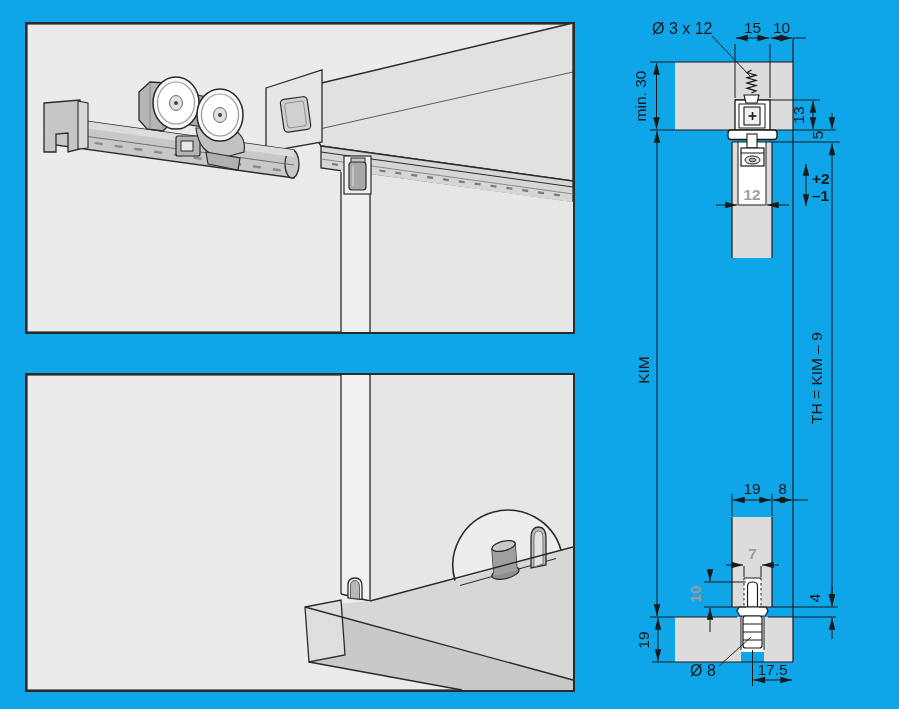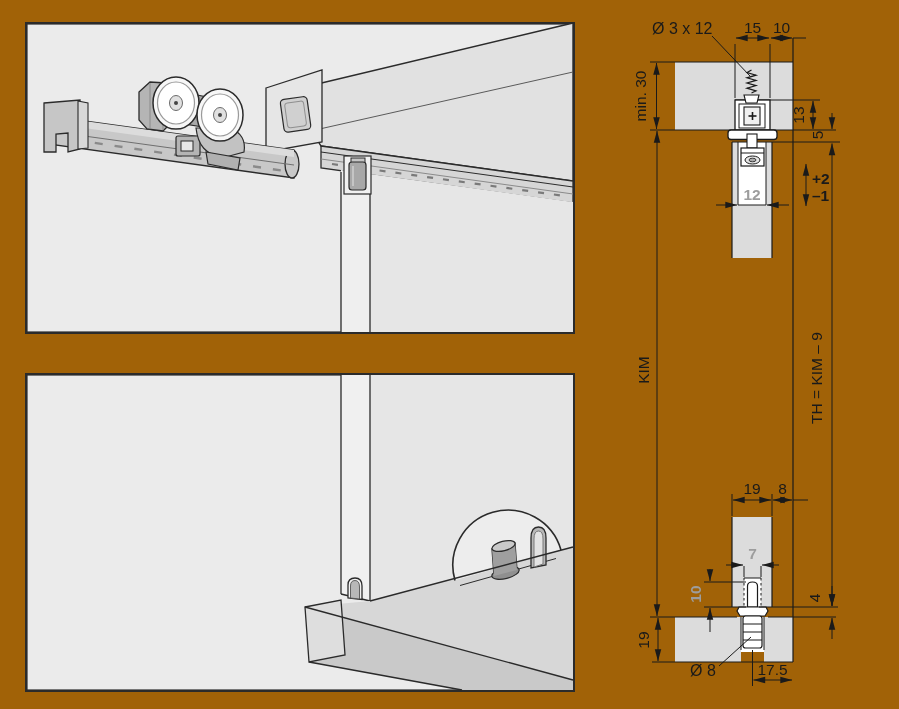--- a/index.html
+++ b/index.html
@@ -1,16 +1,16 @@
 <!DOCTYPE html>
 <html><head>
 <meta charset="utf-8">
 <style>
   html,body{margin:0;padding:0;background:#ffffff;}
-  #stage{position:relative;width:899px;height:709px;background:#a16207;overflow:hidden;
+  #stage{position:relative;width:899px;height:709px;background:#0ea5e9;overflow:hidden;
          font-family:"Liberation Sans",sans-serif;}
   .panel{position:absolute;}
   svg{display:block;}
   .dim{font:15.5px "Liberation Sans",sans-serif;fill:#1a1a1a;}
   .dimb{font-weight:bold;}
   .dimg{font-weight:bold;fill:#9d9d9d;}
   .big{font:16px "Liberation Sans",sans-serif;fill:#1a1a1a;}
   .ln{stroke:#1a1a1a;stroke-width:1;fill:none;}
   .ln2{stroke:#1a1a1a;stroke-width:1.2;fill:none;}
   .out{stroke:#2a2a2a;stroke-width:1.3;fill:none;}

